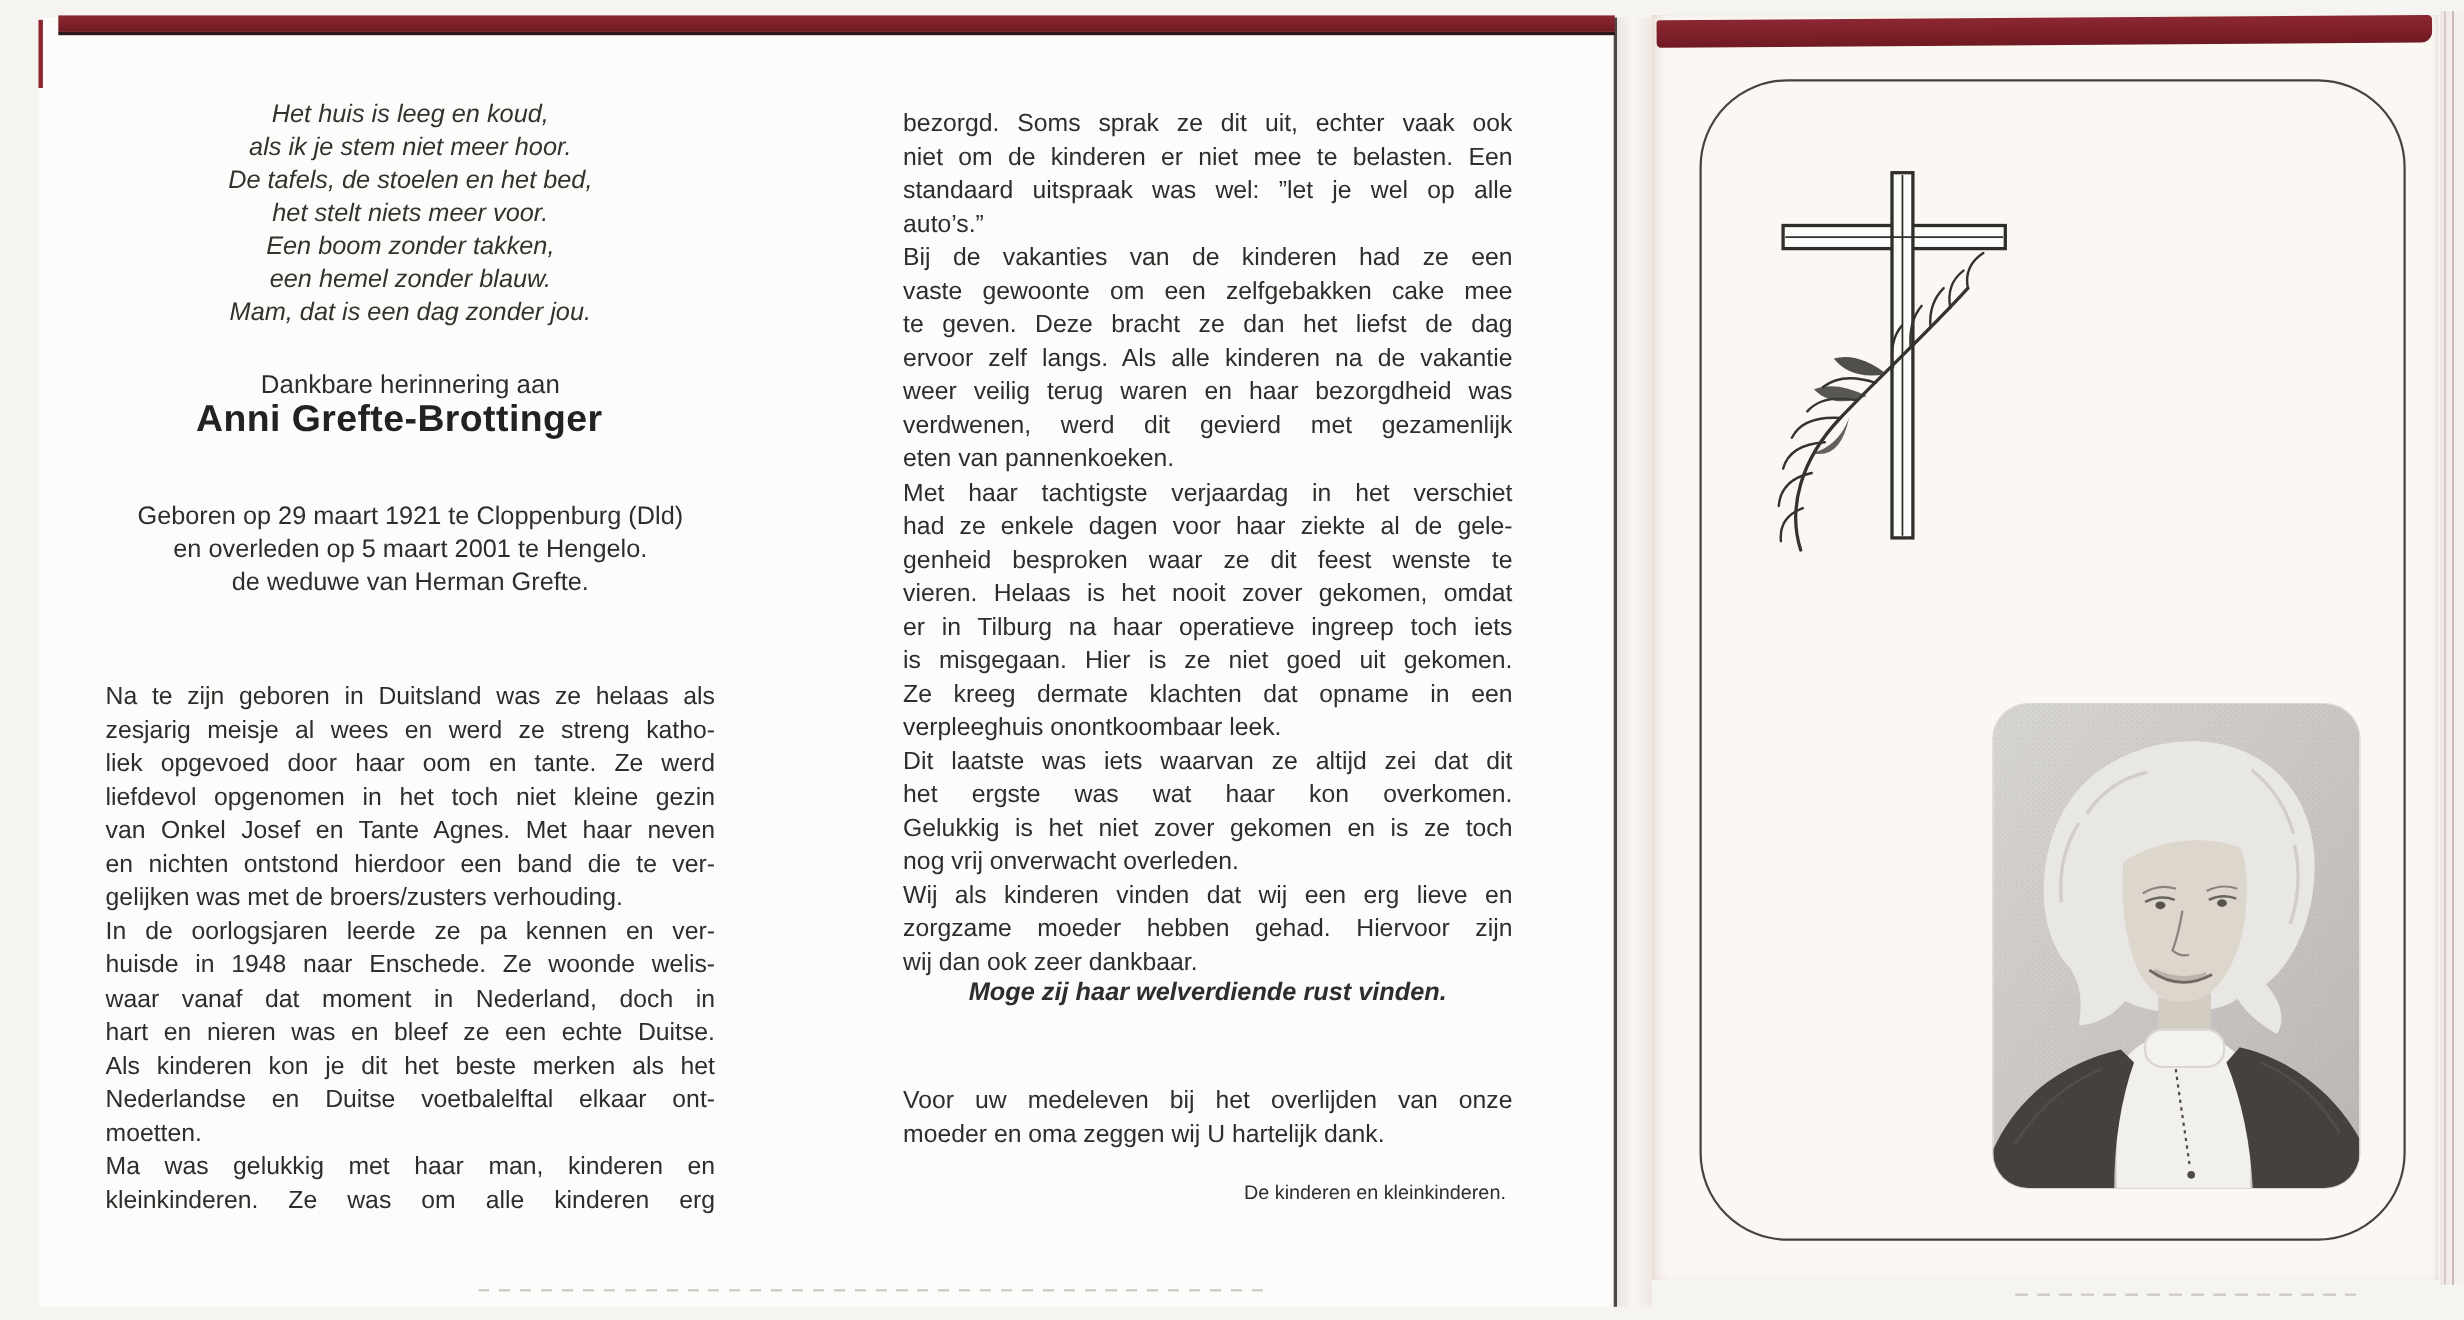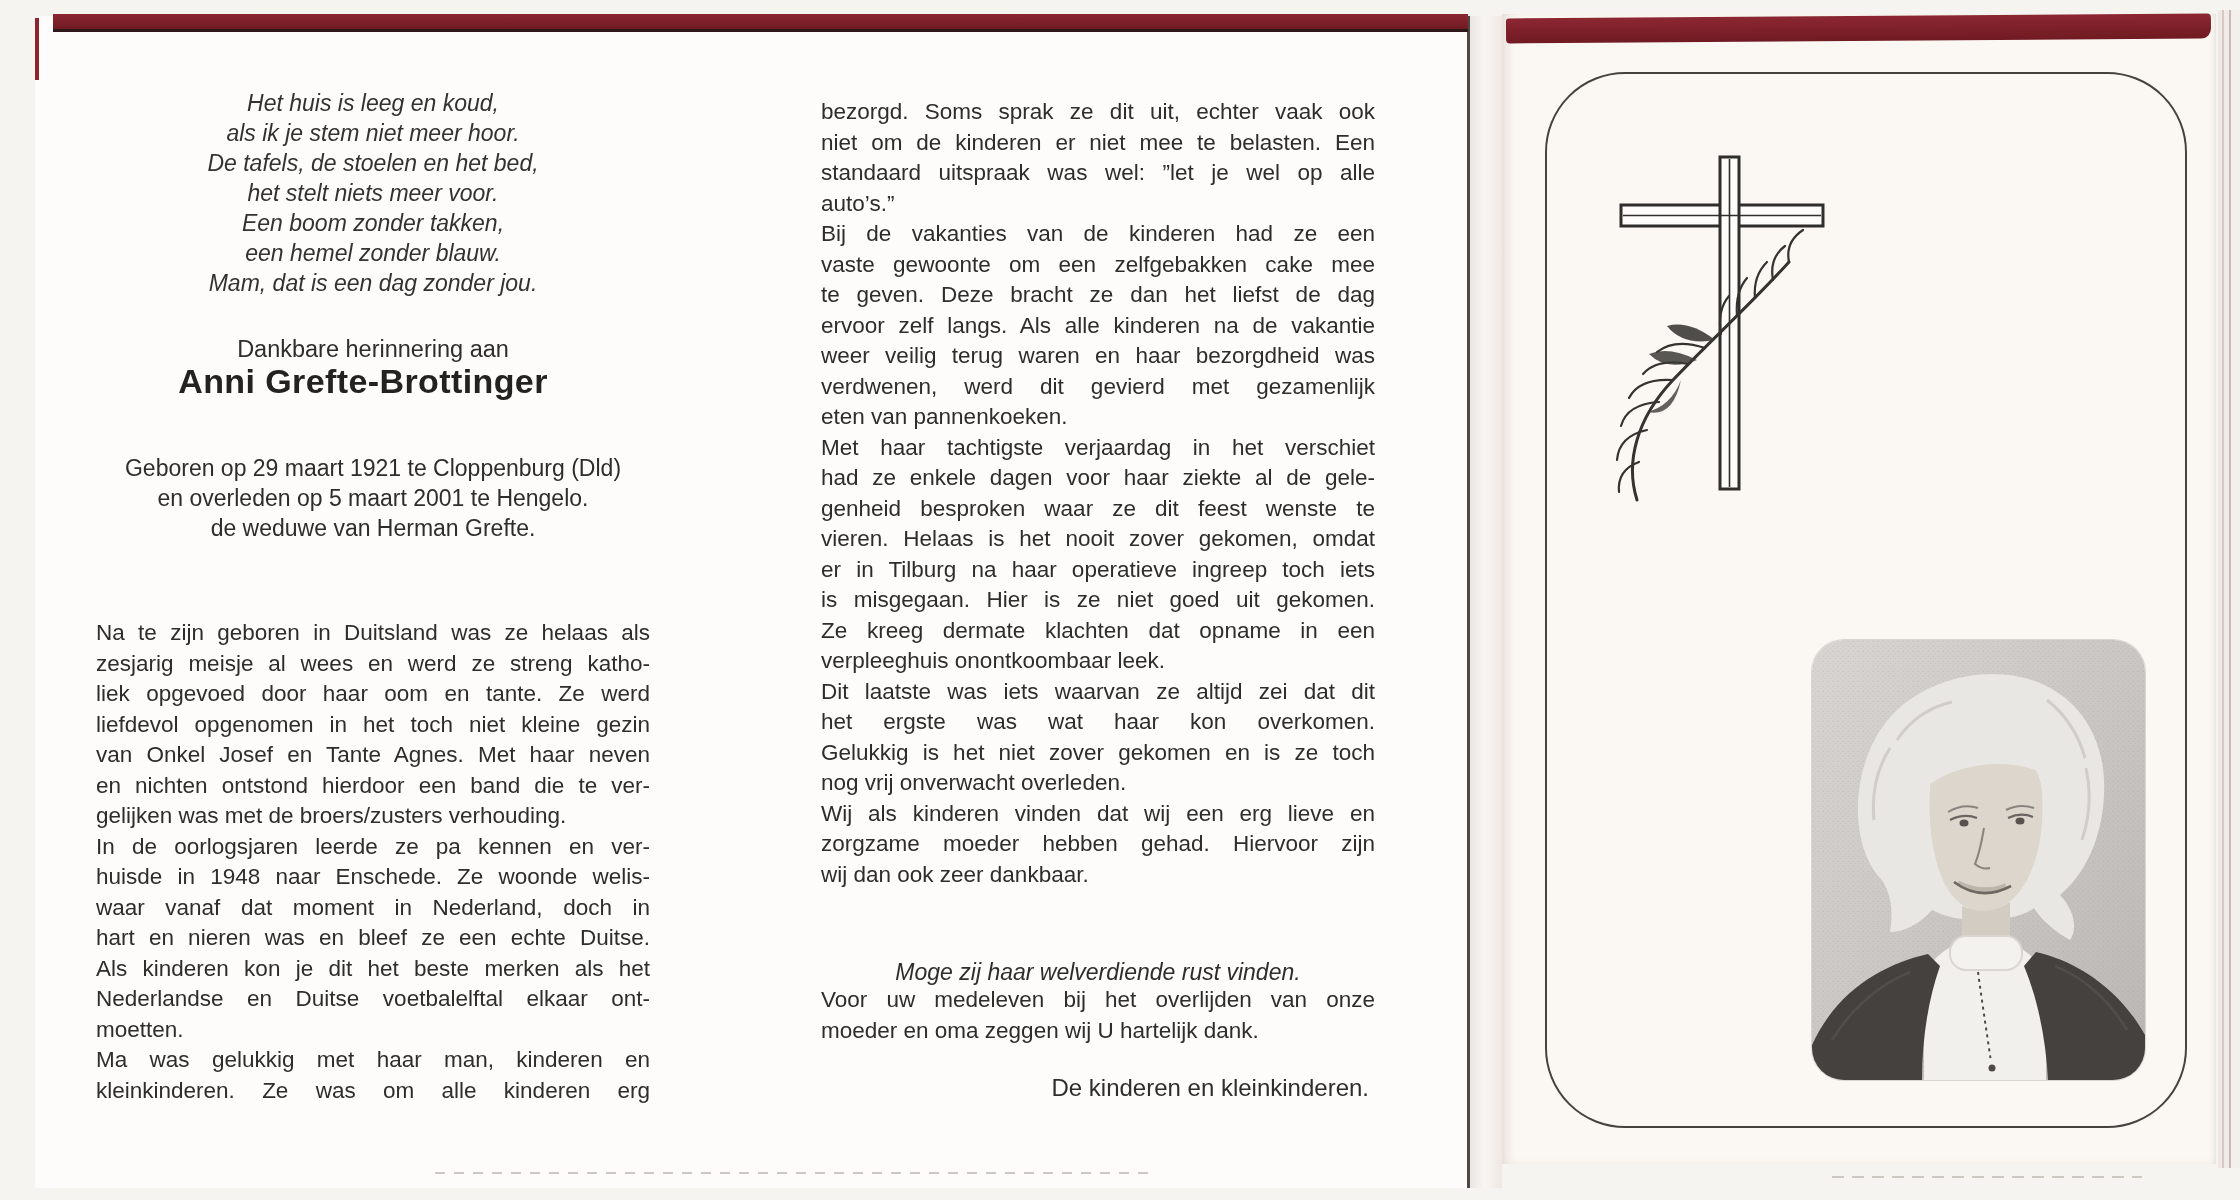--- a/index.html
+++ b/index.html
@@ -20,23 +20,23 @@
   .poem{top:72px;text-align:center;font-style:italic;font-size:23px;line-height:30px;color:#33322f;}
   .dedication{top:320px;text-align:center;font-size:23.5px;}
   .name{top:346px;text-align:center;font-size:34px;font-weight:bold;letter-spacing:.4px;color:#232220;margin-left:-10px;}
   .vitals{top:437px;text-align:center;font-size:23px;line-height:30px;}
   .body{font-size:22.5px;line-height:30.5px;}
   .col1 .body{top:602px;}
   .col2 .body{top:81px;}
   .para{margin:0;}
   .jl{text-align:justify;text-align-last:justify;}
   .jl.last{text-align-last:left;}
-  .blessing{top:943px;text-align:center;font-style:italic;font-size:23px;}
+  .blessing{top:872px;text-align:center;font-style:italic;font-size:23px;font-weight:bold;}
   .ack{top:968px;font-size:22.5px;line-height:31px;}
-  .signature{top:1058px;text-align:right;padding-right:6px;box-sizing:border-box;font-size:24px;}
+  .signature{top:1058px;text-align:right;padding-right:6px;box-sizing:border-box;font-size:18px;}
   .bottom-edge-left{position:absolute;left:400px;bottom:14px;width:720px;height:2px;opacity:.5;
       background:repeating-linear-gradient(90deg,#9a958a 0 10px,transparent 10px 19px);}
 
   
   .gutter{position:absolute;left:1470px;top:16px;width:32px;height:1172px;
       background:linear-gradient(90deg,#eae5e0,#f8f6f3 45%,#efe7e2);}
 
   
   .page-right{position:absolute;left:1502px;top:14px;width:714px;height:1150px;
       background:var(--page-right,#fbf8f4);

